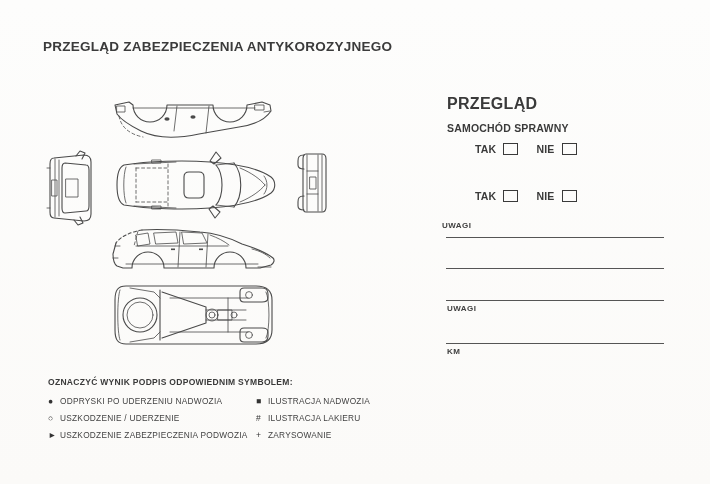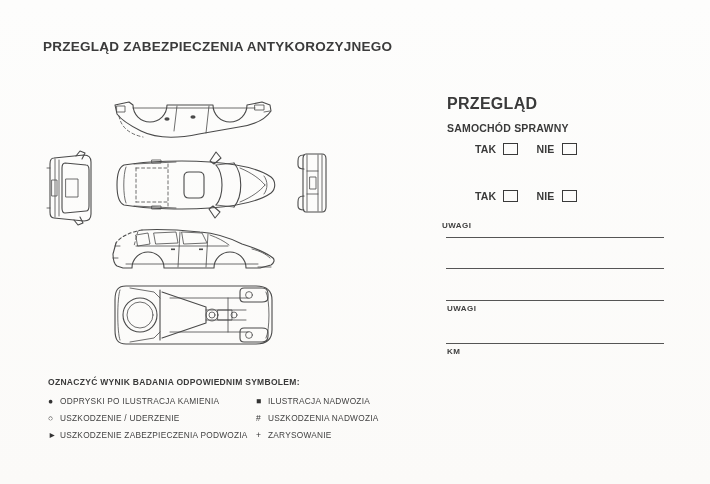--- a/index.html
+++ b/index.html
@@ -161,41 +161,41 @@
 
   <div class="abs small-label uwagi">UWAGI</div>
   <div class="abs fline l1"></div>
   <div class="abs fline l2"></div>
   <div class="abs fline l3"></div>
   <div class="abs small-label data">UWAGI</div>
   <div class="abs fline l4"></div>
   <div class="abs small-label km">KM</div>
 
 
-  <div class="abs leg-head">OZNACZYĆ WYNIK BADANIA ODPOWIEDNIM SYMBOLEM:</div>
+  <div class="abs leg-head">OZNACZYĆ WYNIK PODPIS ODPOWIEDNIM SYMBOLEM:</div>
 
   <div class="abs leg-row lc lr1">
     <span class="sym">●</span>
-    <span>ODPRYSKI PO ILUSTRACJA KAMIENIA</span>
+    <span>ODPRYSKI PO UDERZENIU NADWOZIA</span>
   </div>
   <div class="abs leg-row lc lr2">
     <span class="sym">○</span>
     <span>USZKODZENIE / UDERZENIE</span>
   </div>
   <div class="abs leg-row lc lr3">
     <span class="sym">►</span>
     <span>USZKODZENIE ZABEZPIECZENIA PODWOZIA</span>
   </div>
 
   <div class="abs leg-row rc lr1">
     <span class="sym">■</span>
     <span>ILUSTRACJA NADWOZIA</span>
   </div>
   <div class="abs leg-row rc lr2">
     <span class="sym">#</span>
-    <span>USZKODZENIA NADWOZIA</span>
+    <span>ILUSTRACJA LAKIERU</span>
   </div>
   <div class="abs leg-row rc lr3">
     <span class="sym">+</span>
     <span>ZARYSOWANIE</span>
   </div>
 
 </div>
 
 </body></html>

